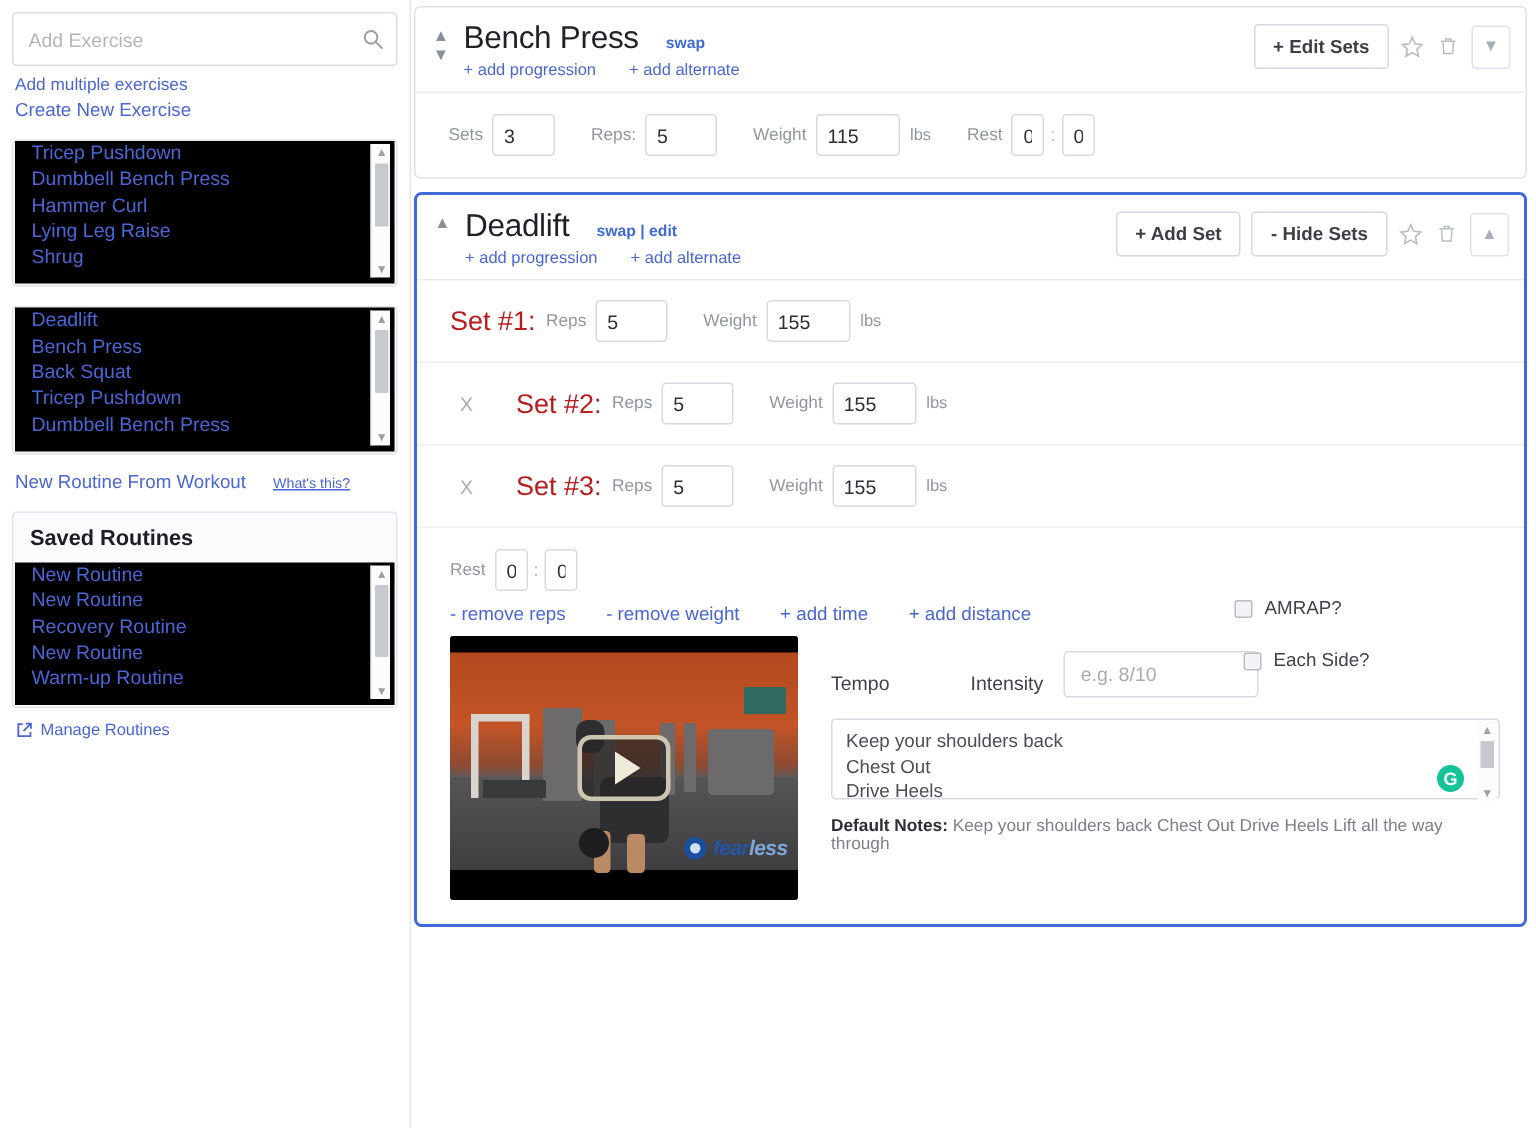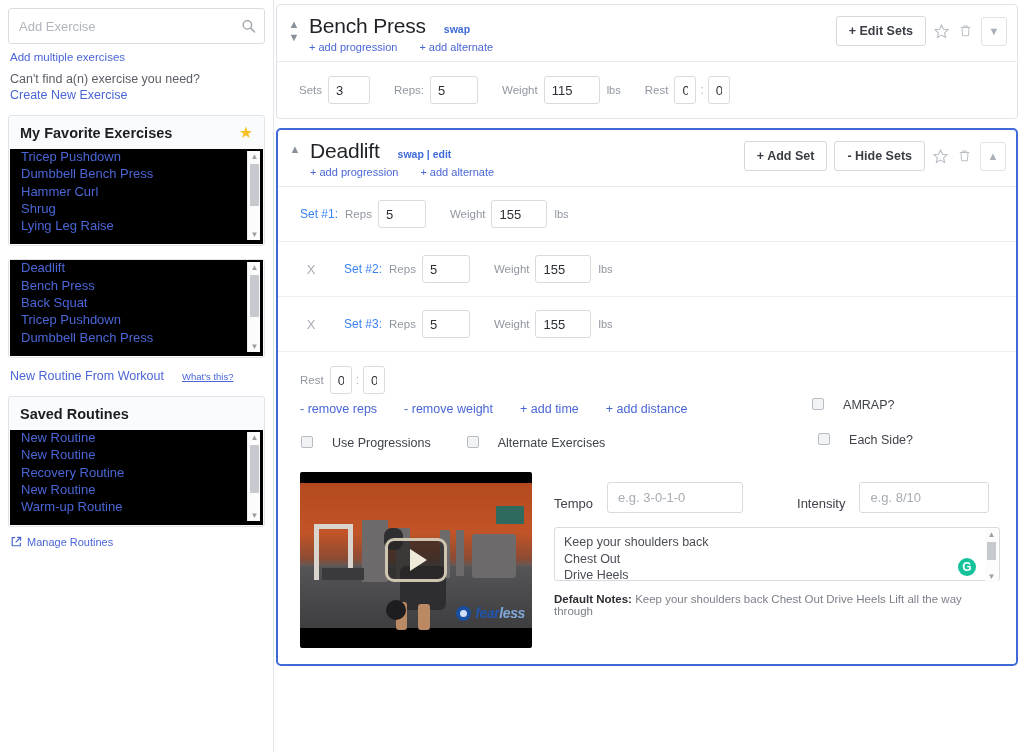--- a/index.html
+++ b/index.html
@@ -139,30 +139,30 @@
   .set-row {
     display: flex; align-items: center;
     padding: 13px 0 13px 22px;
     border-top: 1px solid #eceef1;
   }
   .set-row.first { border-top: none; }
   .rm-x {
     width: 22px; color: #a9aeb5; font-size: 13px; cursor: pointer;
     margin-right: 22px; text-align: center;
   }
-  .set-lbl { font-size: 12px; color: #3b82f6; font-weight: normal; margin-right: 7px; }
+  .set-lbl { font-size: 18px; color: #b91c1c; font-weight: normal; margin-right: 7px; }
 
   .links-row {
     display: flex; align-items: center;
     padding: 2px 0 0 22px;
   }
   .links-row a { font-size: 12.5px; color: #4a66d6; text-decoration: none; margin-right: 27px; }
 
   .rest-row { display: flex; align-items: center; padding: 14px 0 6px 22px; }
-  .chk-line { display: flex; align-items: flex-start; gap: 19px; font-size: 12.5px; color: #3f434a; }
+  .chk-line { display: flex; align-items: flex-end; gap: 8px; font-size: 12.5px; color: #3f434a; }
   .chk {
     width: 12px; height: 12px; border: 1px solid #b8bdc3; border-radius: 2px;
     background: #f2f3f5; display: inline-block; cursor: pointer;
   }
 
   .progress-row { display: flex; align-items: center; gap: 36px; padding: 16px 0 18px 23px; }
 
   .media-row { display: flex; padding: 4px 16px 16px 22px; gap: 22px; }
   .video {
     position: relative; width: 232px; height: 176px;
@@ -236,36 +236,31 @@
     <div class="search-wrap">
       <input class="search-input" placeholder="Add Exercise" style="">
       <svg class="search-icon" viewBox="0 0 20 20" fill="none" stroke="currentColor" stroke-width="1.8">
         <circle cx="8.5" cy="8.5" r="5.6"></circle>
           <line x1="12.8" y1="12.8" x2="18" y2="18" stroke-linecap="round"></line>
       </svg>
     </div>
 
     <a class="lnk sb-sm">Add multiple exercises</a>
 
-    <div class="sb-q">Can't find a(n) exercise you need?</div>
     <a class="lnk sb-create">Create New Exercise</a>
 
     
     <section class="panel">
-      <div class="panel-head">
-        <span class="panel-title">My Favorite Exercises</span>
-        <span class="star-gold">★</span>
-      </div>
       <div class="panel-list">
         <ul>
           <li><a>Tricep Pushdown</a></li>
           <li><a>Dumbbell Bench Press</a></li>
           <li><a>Hammer Curl</a></li>
+          <li><a>Lying Leg Raise</a></li>
           <li><a>Shrug</a></li>
-          <li><a>Lying Leg Raise</a></li>
         </ul>
         <div class="vscroll">
           <div class="arr up">▲</div>
           <div class="thumb" style="top:13px;height:42px;"></div>
           <div class="arr dn">▼</div>
         </div>
       </div>
     </section>
 
     
@@ -463,30 +458,20 @@
               <span class="chk"></span>
               <span>AMRAP?</span>
             </div>
             <div class="chk-line" style="margin-top:21px;margin-left:6px;">
               <span class="chk"></span>
               <span>Each Side?</span>
             </div>
           </div>
         </div>
 
-        <div class="progress-row">
-          <span class="chk-line">
-            <span class="chk"></span>
-            <span>Use Progressions</span>
-          </span>
-          <span class="chk-line">
-            <span class="chk"></span>
-            <span>Alternate Exercises</span>
-          </span>
-        </div>
 
         <div class="media-row">
 
           <div class="video">
             <div class="v-scene"></div>
             <div class="v-floor"></div>
             <div class="rack" style="left:14px;top:52px;width:5px;height:56px;"></div>
             <div class="rack" style="left:48px;top:52px;width:5px;height:56px;"></div>
             <div class="rack" style="left:14px;top:52px;width:39px;height:5px;border-radius:6px 6px 0 0;"></div>
             <div class="mach" style="left:62px;top:48px;width:26px;height:62px;"></div>
@@ -506,21 +491,20 @@
             </div>
             <div class="wm">
               <span class="wm-c"></span>
               <span class="wm-t"><span>fear</span><i>less</i></span>
             </div>
           </div>
 
           <div class="meta-col">
             <div class="ti-row">
               <span class="ti-lbl">Tempo</span>
-              <input class="ti-fld w-tempo" placeholder="e.g. 3-0-1-0" style="">
               <span class="ti-lbl" style="margin-left:40px;">Intensity</span>
               <input class="ti-fld w-int" placeholder="e.g. 8/10" style="">
             </div>
 
             <div class="notes-wrap">
               <textarea class="notes" style="">Keep your shoulders back
 Chest Out
 Drive Heels</textarea>
               <span class="gram">G</span>
               <div class="nscroll">

